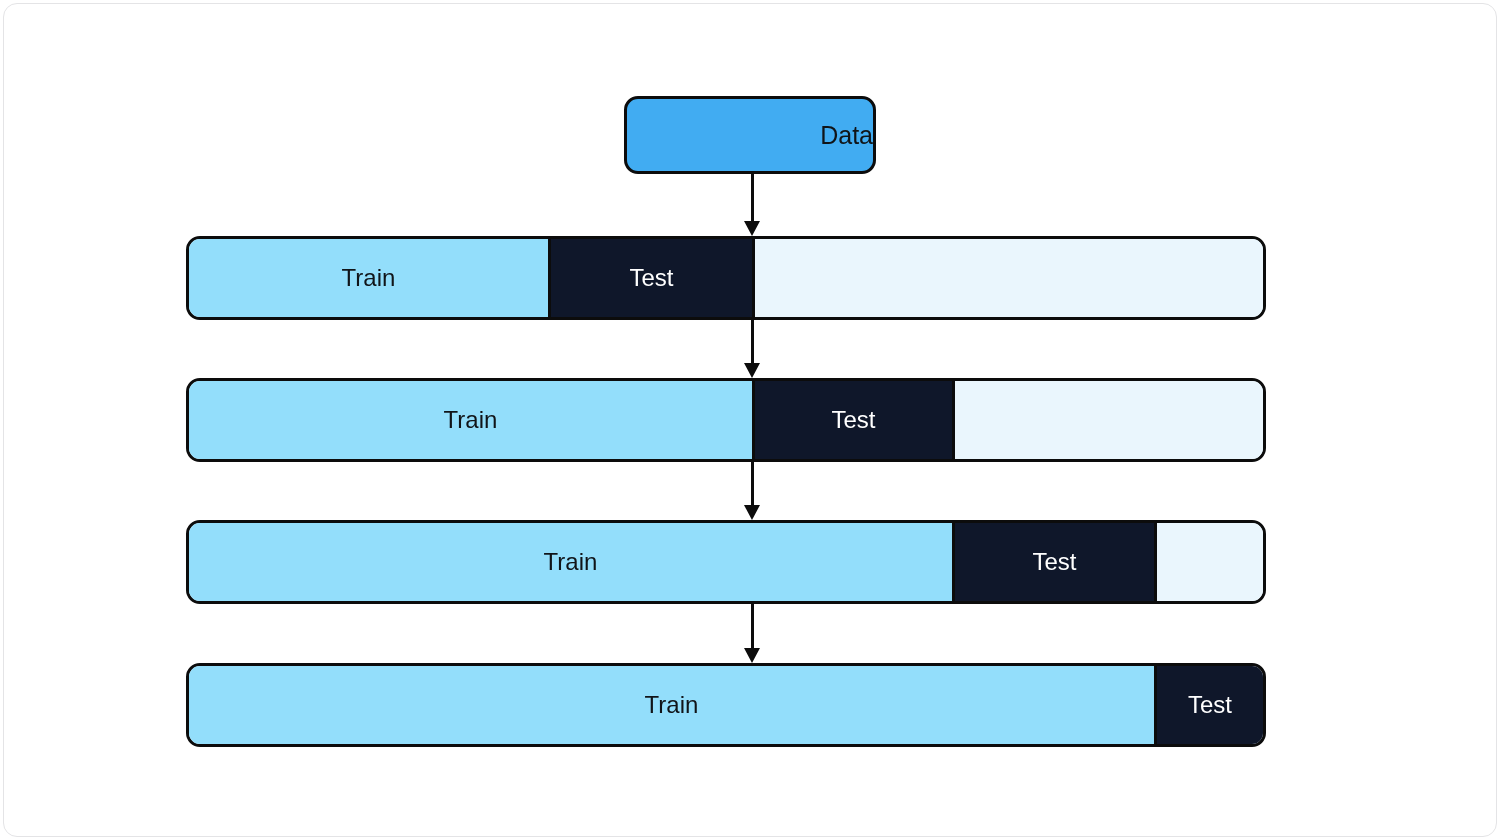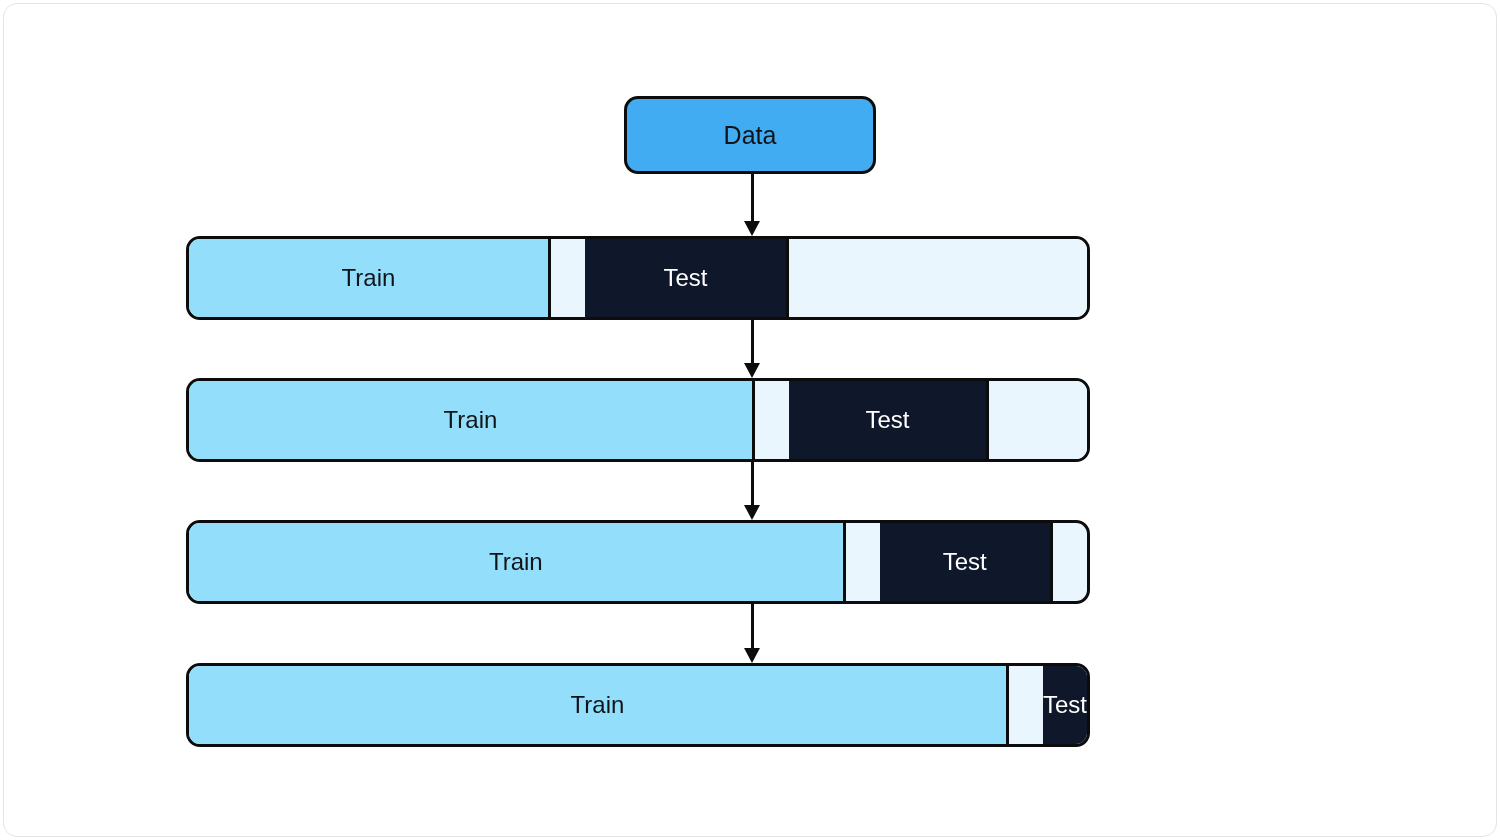--- a/index.html
+++ b/index.html
@@ -49,40 +49,39 @@
     left: 624px;
     top: 96px;
     width: 252px;
     height: 78px;
     background: #41acf2;
     border: 3px solid #0c0c0c;
     border-radius: 14px;
     box-sizing: border-box;
     display: flex;
     align-items: center;
-    justify-content: center;
+    justify-content: flex-end;
   }
   .data-node .node-label {
     font-size: 25px;
     color: #101418;
     line-height: 1;
   }
 
   
   .bar {
     position: absolute;
     left: 186px;
-    width: 904px;
+    width: 1080px;
     border: 3px solid #0c0c0c;
     border-radius: 14px;
     box-sizing: border-box;
     display: flex;
     overflow: hidden;
     background: #eaf6fd;
-    gap: 34px;
   }
   .seg {
     height: 100%;
     display: flex;
     align-items: center;
     justify-content: center;
     box-sizing: border-box;
     font-size: 24px;
     line-height: 1;
     white-space: nowrap;

